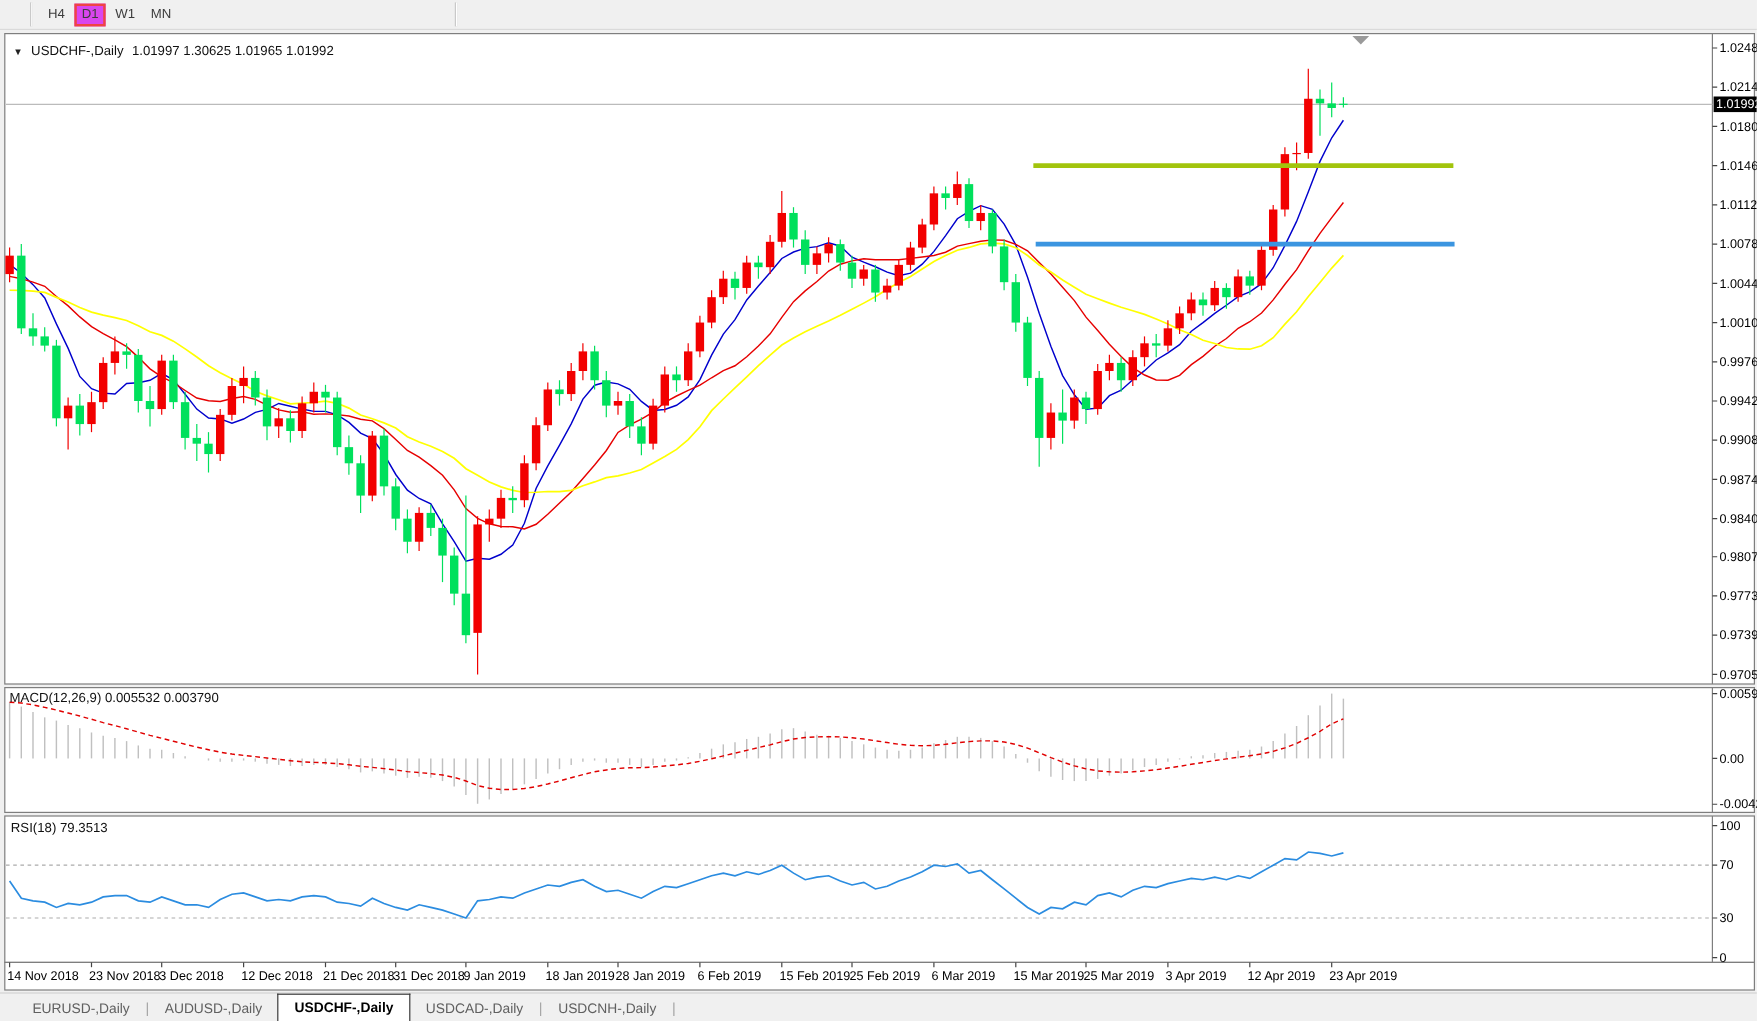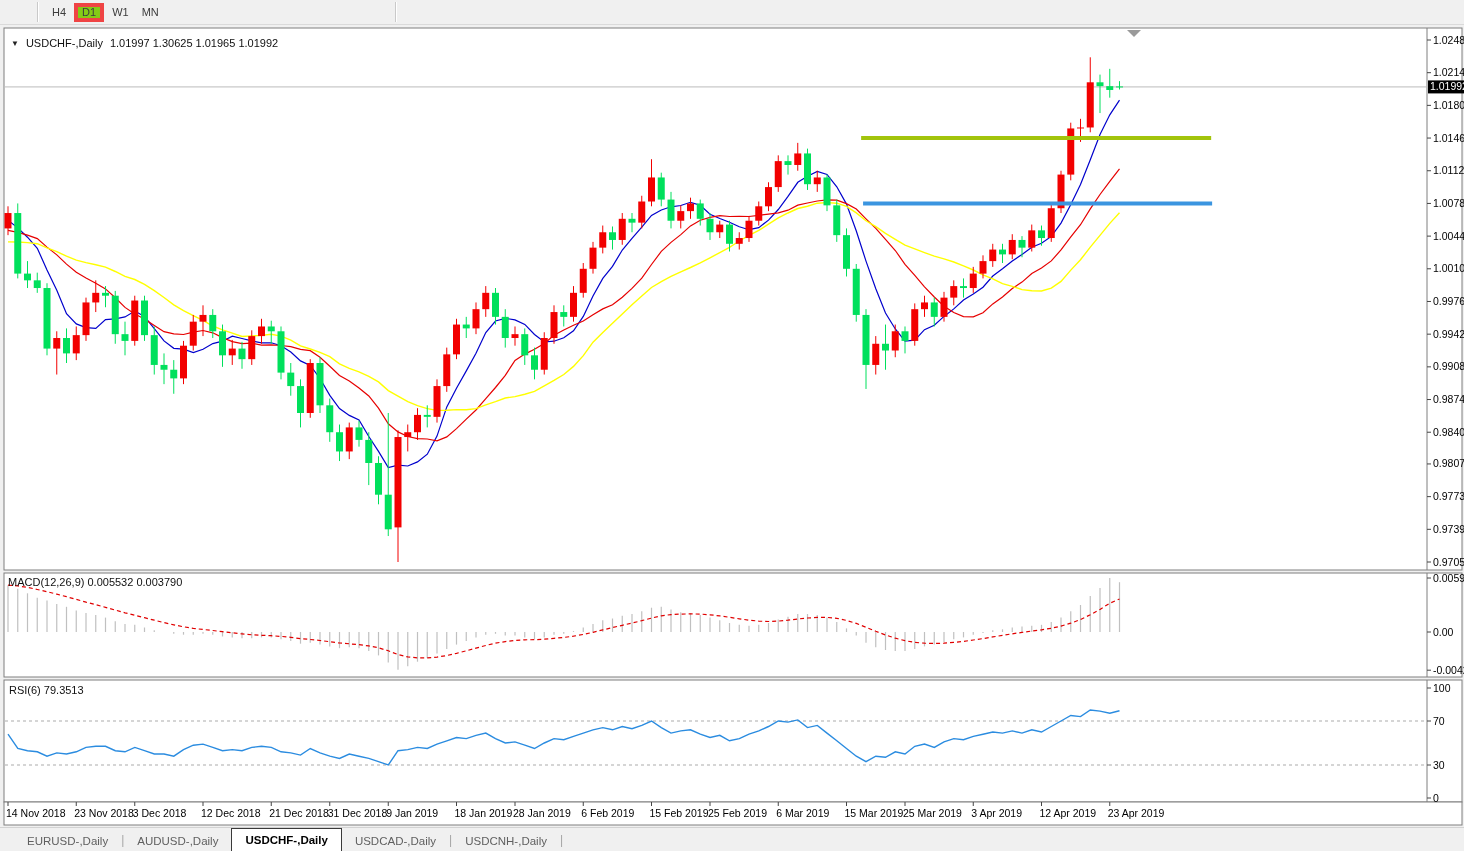--- a/index.html
+++ b/index.html
@@ -3,30 +3,30 @@
 <meta charset="utf-8">
 <style>
   html,body{margin:0;padding:0;}
   body{
     width:1464px;height:851px;position:relative;overflow:hidden;
     background:#f0f0f0;font-family:"Liberation Sans",sans-serif;
   }
   .toolbar{
     position:absolute;top:0;left:0;width:1464px;height:25px;
     background:#f0f0f0;display:flex;align-items:center;
-    padding-left:32px;box-sizing:border-box;gap:3px;
+    padding-left:20px;box-sizing:border-box;gap:3px;
     border-bottom:1px solid #dadada;
   }
   .tf-btn{
     min-width:24px;height:19px;padding:0 4px;font-size:11px;color:#3c3c3c;
     display:flex;align-items:center;justify-content:center;
     border:1px solid transparent;background:transparent;cursor:default;
   }
   .tf-btn.active{
-    background:#84cc16;border:4px solid #ef4444;
+    background:#d946ef;border:2px solid #ef4444;
   }
   .tb-sep{width:1px;height:20px;background:#c9c9c9;border-right:1px solid #fff;margin:0 5px;}
   .chart-svg{position:absolute;top:0;left:0;}
   svg{font-family:"Liberation Sans",sans-serif;}
   .overlay-label{
     position:absolute;font-size:11px;color:#101010;white-space:pre;line-height:13px;
   }
   #main-title{left:11px;top:37px;display:flex;align-items:center;gap:7px;}
   #main-title .tri{font-size:8px;color:#222;}
   #macd-label{left:8px;top:576px;}
@@ -525,21 +525,21 @@
     </g>
   </svg>
 
 <div class="overlay-label" id="main-title">
   <span class="tri">▼</span>
   <span>USDCHF-,Daily</span>
   <span>1.01997 1.30625 1.01965 1.01992</span>
 </div>
 
 <div class="overlay-label" id="macd-label">MACD(12,26,9) 0.005532 0.003790</div>
-<div class="overlay-label" id="rsi-label">RSI(6) 79.3513</div>
+<div class="overlay-label" id="rsi-label">RSI(18) 79.3513</div>
 
 <div class="tabbar">
   <div class="tab">EURUSD-,Daily</div>
   <div class="tab-sep"></div>
   <div class="tab">AUDUSD-,Daily</div>
   <div class="tab active">USDCHF-,Daily</div>
   <div class="tab">USDCAD-,Daily</div>
   <div class="tab-sep"></div>
   <div class="tab">USDCNH-,Daily</div>
   <div class="tab-sep"></div>

